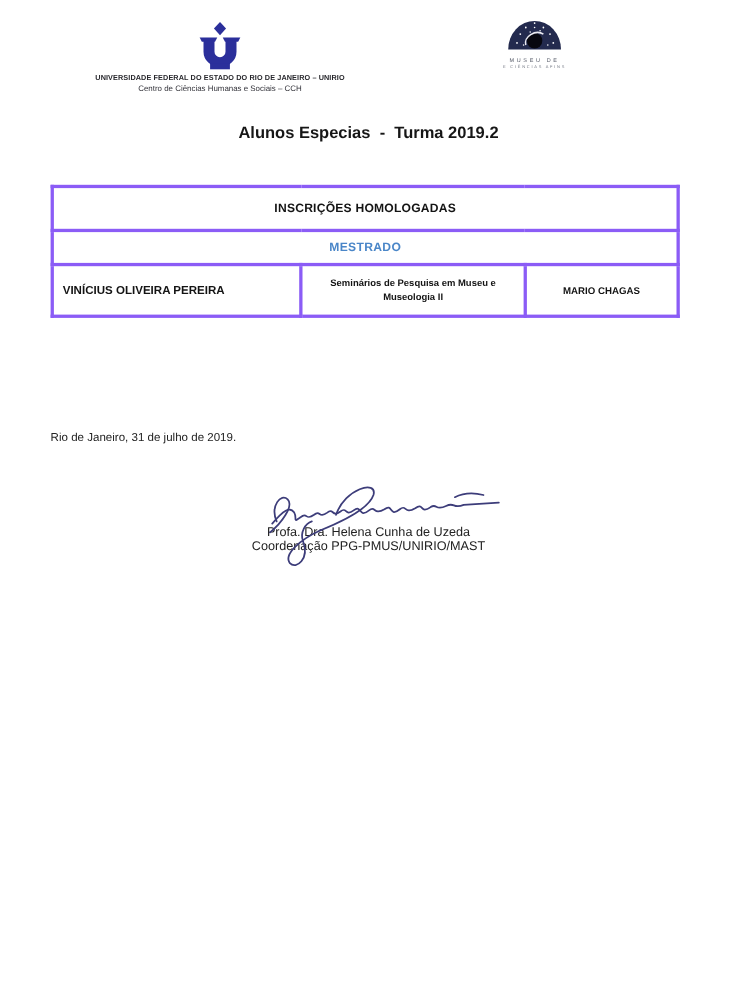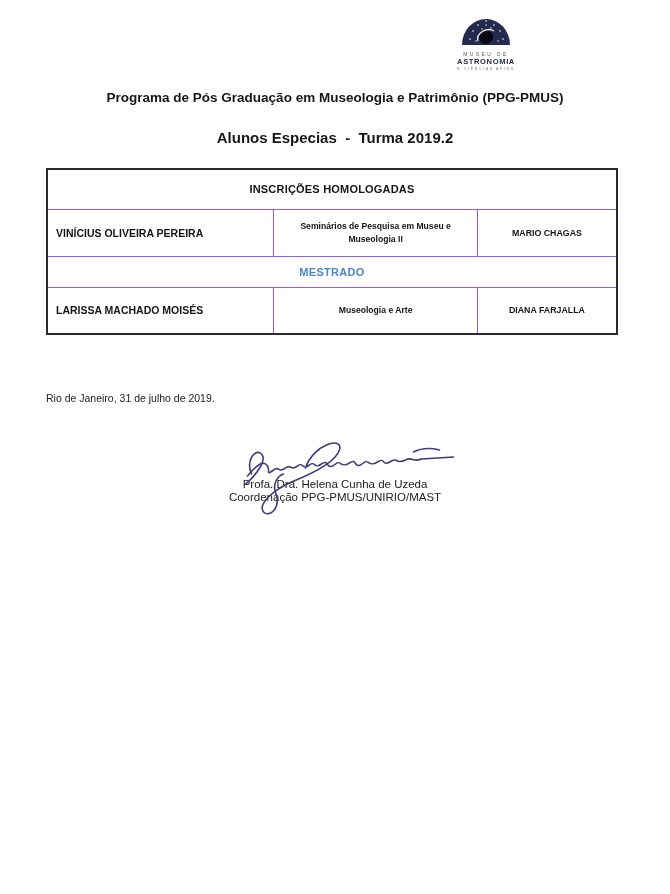--- a/index.html
+++ b/index.html
@@ -22,30 +22,30 @@
   .mast-logo-text2 { font-size:7.6px; font-weight:bold; letter-spacing:.6px; color:#262c4a; }
   .mast-logo-text3 { font-size:3.6px; letter-spacing:1.6px; color:#707580; margin-top:.5px; }
   .mast-caption { font-size:7.8px; color:#2b2b30; margin-top:5px; }
 
   
   .doc-title {
     position:absolute; top:90px; left:0; right:0; text-align:center;
     font-size:13.5px; font-weight:bold; color:#161616;
   }
   .doc-subtitle {
-    position:absolute; top:129px; left:0; right:0; text-align:center;
+    position:absolute; top:112px; left:0; right:0; text-align:center;
     font-size:15px; font-weight:bold; color:#161616; white-space:pre-wrap;
   }
 
   
   table.enroll {
     position:absolute; top:168px; left:46px; width:572px;
     border-collapse:collapse; table-layout:fixed;
   }
-  table.enroll, table.enroll td { border:1px solid #8b5cf6; }
+  table.enroll, table.enroll td { border:3px solid #8b5cf6; }
   table.enroll { border:2px solid #2b2b2b; }
   td.t-head {
     height:40px; text-align:center; font-weight:bold; font-size:11px;
     letter-spacing:.2px; color:#141414;
   }
   td.t-subhead {
     height:31px; text-align:center; font-weight:bold; font-size:11px;
     letter-spacing:.3px;
   }
   td.c-name {
@@ -73,20 +73,35 @@
   .sig-name { margin-top:48px; font-size:11.5px; color:#222; }
   .sig-role { margin-top:1px;  font-size:11.5px; color:#222; }
 </style>
 </head>
 <body>
 
 <div class="page">
 
   <div class="header">
 
+    <div class="org-left">
+      <div class="logo-wrap">
+        <svg width="46" height="44" viewBox="0 0 46 44">
+          <g fill="#2b2f9b">
+            <polygon points="23,0 28.5,6 23,12 17.5,6"></polygon>
+            <polygon points="4.5,14 20.5,14 18.5,18 6.5,18"></polygon>
+            <polygon points="25.5,14 41.5,14 39.5,18 27.5,18"></polygon>
+            <path d="M8,17 V27 A15,14 0 0 0 38,27 V17 H28 V27 A5,5 0 0 1 18,27 V17 Z"></path>
+            <rect x="14" y="38" width="18" height="5"></rect>
+          </g>
+        </svg>
+      </div>
+      <div class="org-name">UNIVERSIDADE FEDERAL DO ESTADO DO RIO DE JANEIRO – UNIRIO</div>
+      <div class="org-dept">Centro de Ciências Humanas e Sociais – CCH</div>
+    </div>
 
     <div class="org-right">
       <div>
         <svg width="58" height="32" viewBox="0 0 58 32">
           <path d="M5,31 A24,26 0 0 1 53,31 Z" fill="#232a4e"></path>
           <g fill="#ffffff">
             <circle cx="13" cy="25" r="0.8"></circle>
               <circle cx="16" cy="17" r="0.8"></circle>
             <circle cx="21" cy="11" r="0.8"></circle>
               <circle cx="29" cy="7" r="0.8"></circle>
@@ -96,51 +111,44 @@
               <circle cx="25" cy="15" r="0.7"></circle>
             <circle cx="34" cy="14" r="0.7"></circle>
               <circle cx="19" cy="27" r="0.7"></circle>
             <circle cx="41" cy="27" r="0.7"></circle>
               <circle cx="29" cy="11" r="0.7"></circle>
           </g>
           <circle cx="29" cy="23" r="7" fill="#07070f"></circle>
           <path d="M21,27 A10,8 -20 0 1 37,17" stroke="#e9e9f0" stroke-width="1.4" fill="none"></path>
         </svg>
         <div class="mast-logo-text1">MUSEU DE</div>
-        <div class="mast-logo-text2">ASTRONOMIA</div>
         <div class="mast-logo-text3">E CIÊNCIAS AFINS</div>
       </div>
     </div>
   </div>
 
-  <div class="doc-title">Programa de Pós Graduação em Museologia e Patrimônio (PPG-PMUS)</div>
   <div class="doc-subtitle">Alunos Especias  -  Turma 2019.2</div>
 
   <table class="enroll">
     <colgroup>
       <col style="width:39.8%">
         <col style="width:35.7%">
         <col style="width:24.5%">
     </colgroup>
     <tbody>
       <tr>
         <td class="t-head" colspan="3">INSCRIÇÕES HOMOLOGADAS</td>
       </tr>
       <tr>
+        <td class="t-subhead" colspan="3" style="color:#4a86c8">MESTRADO</td>
+      </tr>
+      <tr>
         <td class="c-name">VINÍCIUS OLIVEIRA PEREIRA</td>
         <td class="c-course">Seminários de Pesquisa em Museu e Museologia II</td>
         <td class="c-prof">MARIO CHAGAS</td>
-      </tr>
-      <tr>
-        <td class="t-subhead" colspan="3" style="color:#4a86c8">MESTRADO</td>
-      </tr>
-      <tr>
-        <td class="c-name">LARISSA MACHADO MOISÉS</td>
-        <td class="c-course">Museologia e Arte</td>
-        <td class="c-prof">DIANA FARJALLA</td>
       </tr>
     </tbody>
   </table>
 
   <div class="date-line">Rio de Janeiro, 31 de julho de 2019.</div>
 
   <div class="sig-block">
     <svg class="sig-svg" width="250" height="90" viewBox="0 0 250 90">
       <g stroke="#3d3d7a" stroke-width="1.6" fill="none" stroke-linecap="round">
         <path d="M34,44 C28,30 38,18 44,24 C50,30 38,46 28,54"></path>

